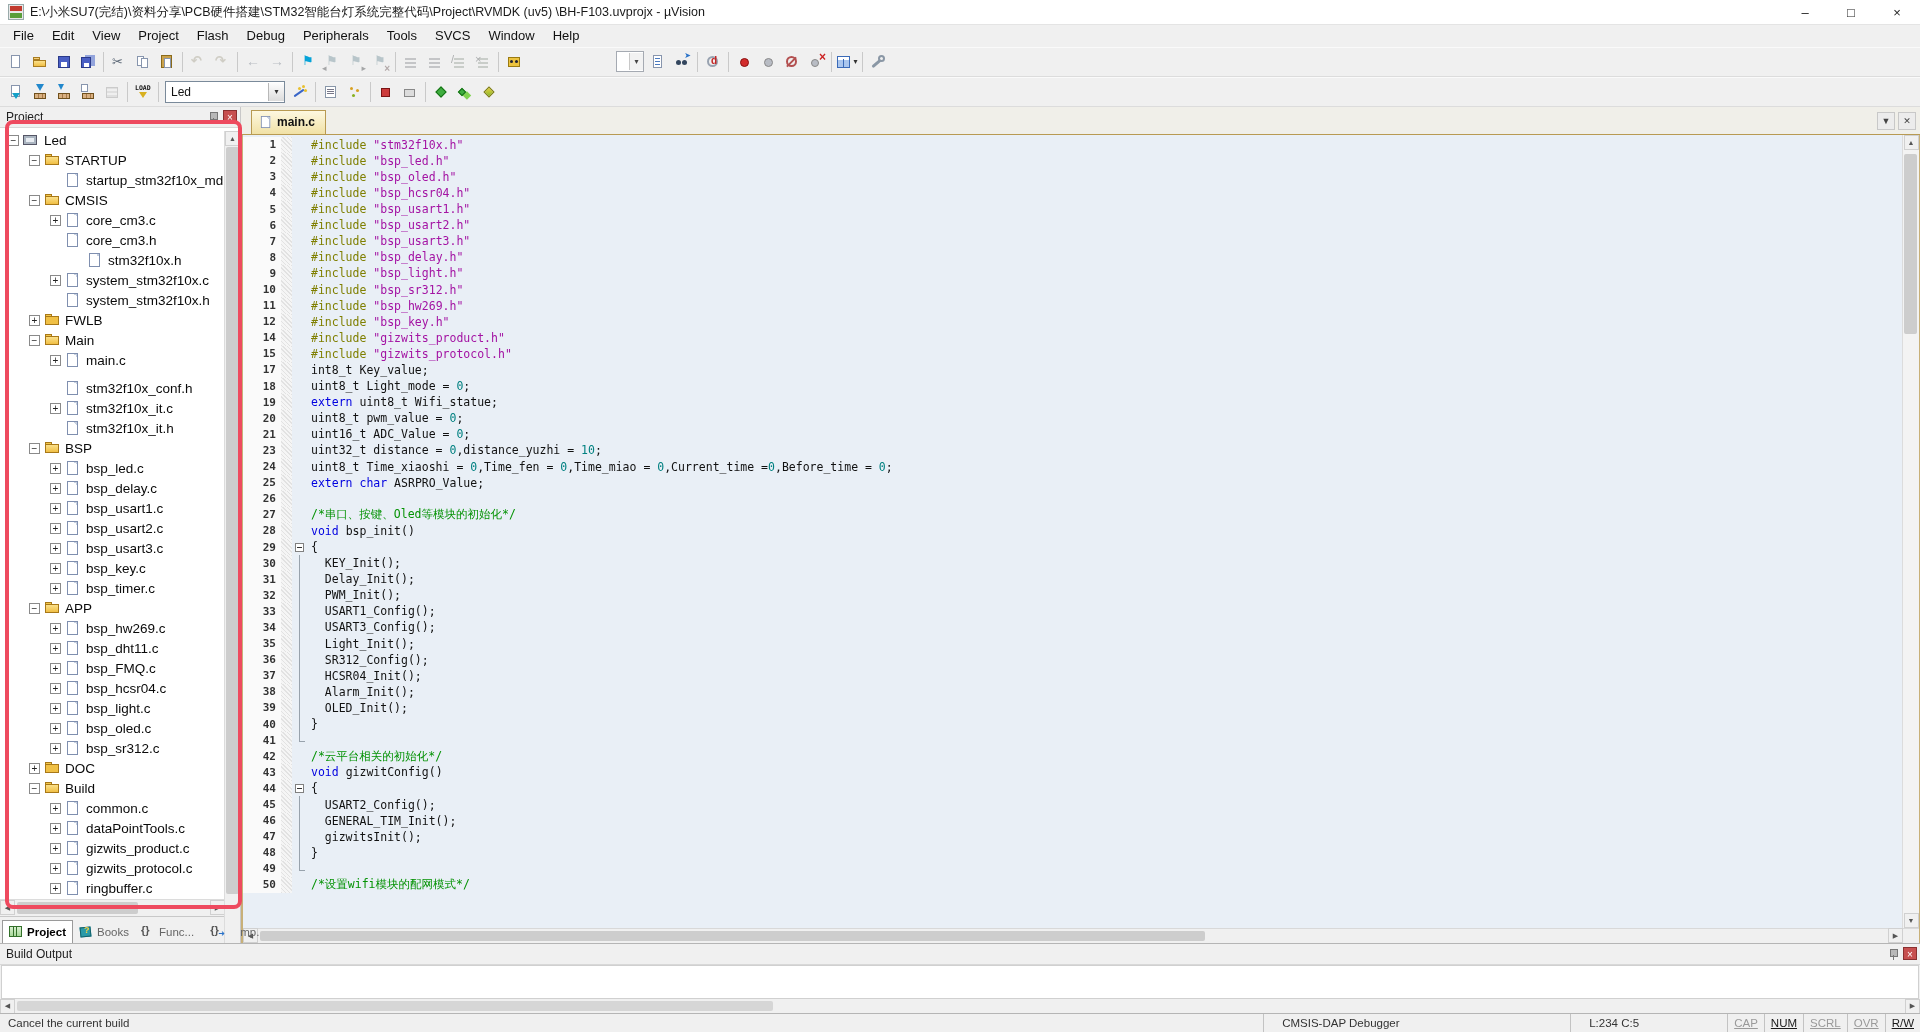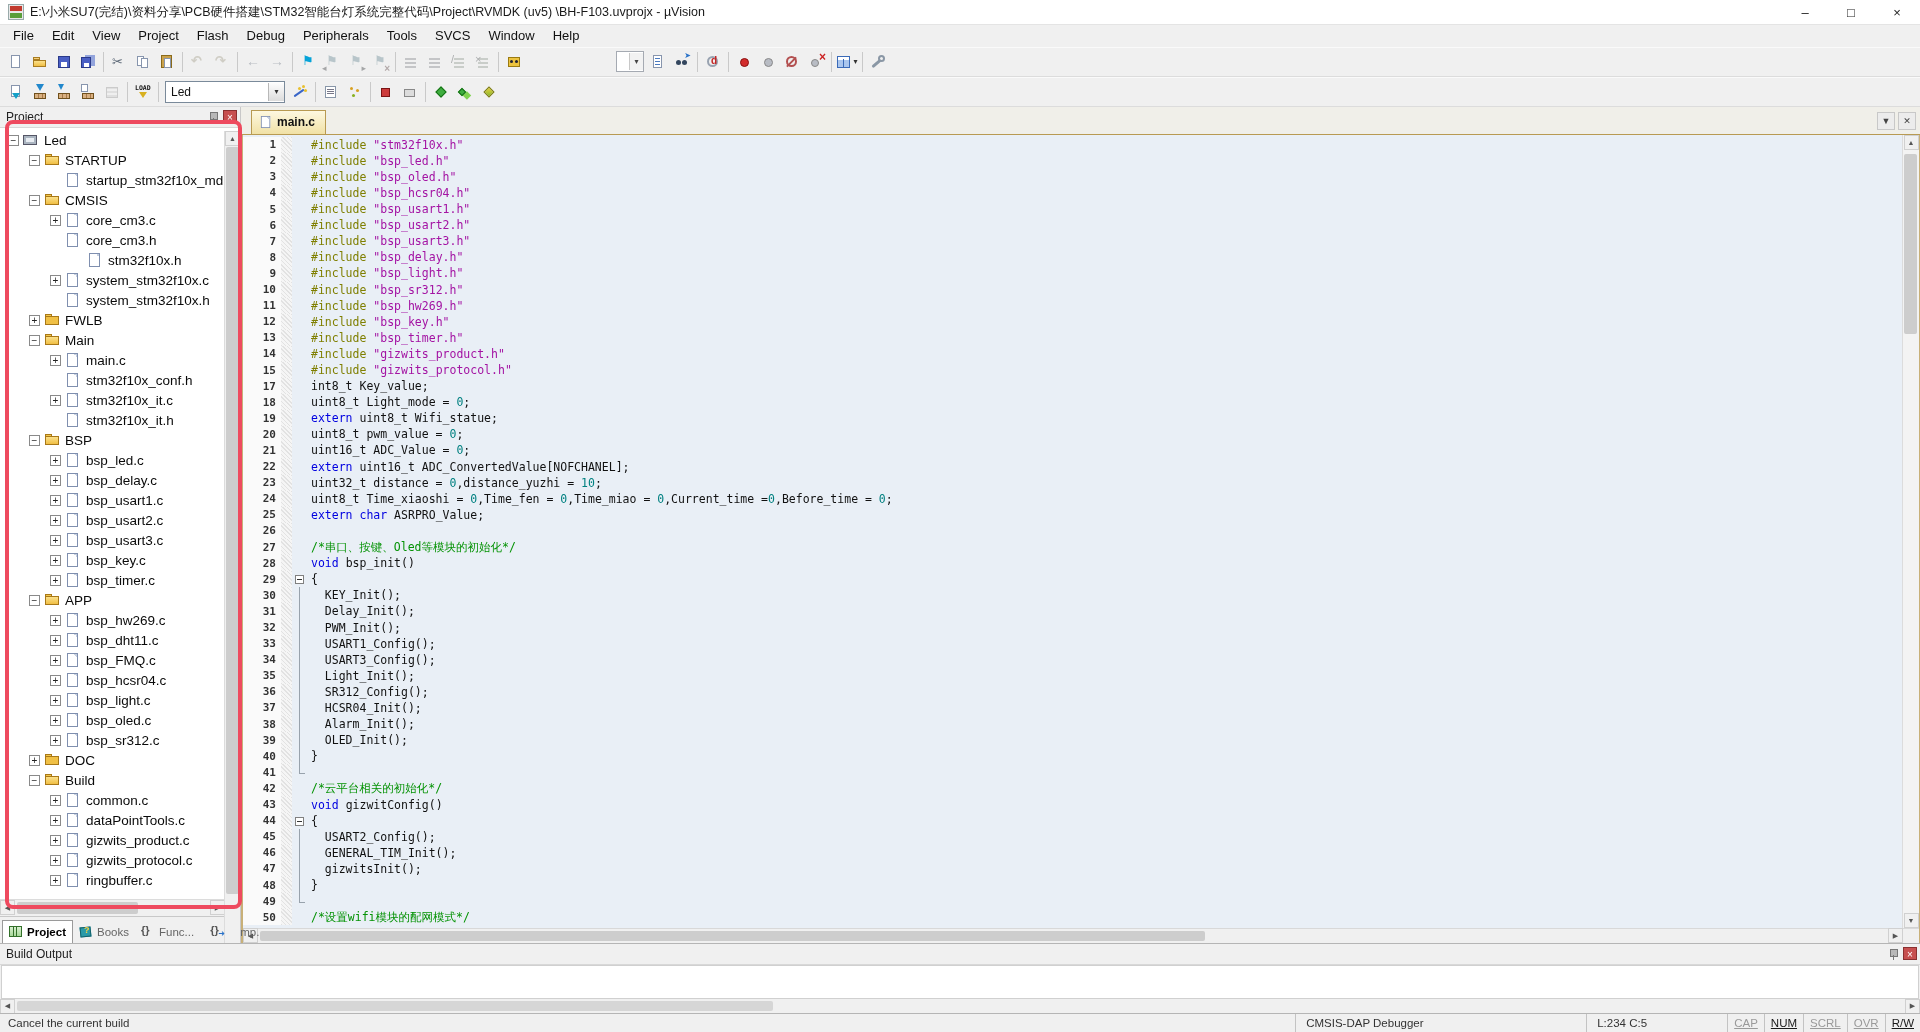--- a/index.html
+++ b/index.html
@@ -189,21 +189,21 @@
   .bo-header{height:20px;display:flex;align-items:center;background:#f0f0f0;border-bottom:1px solid #d8d8d8;}
   .bo-title{flex:1;font-size:12px;color:#222;padding-left:6px;}
   .bo-content{flex:1;background:#ffffff;border:1px solid #d0d0d0;margin:0 1px;}
   .bo-hscroll{height:14px;display:flex;align-items:center;background:#f0f0f0;}
   .bo-hscroll .track{flex:1;height:12px;position:relative;}
   .bo-hscroll .sb-thumb{position:absolute;left:2px;top:1px;width:40%;height:10px;background:#d6d6d6;border-radius:2px;}
 
   
   .statusbar{height:18px;background:#f0f0f0;border-top:1px solid #b5b5b5;display:flex;align-items:stretch;font-size:11.5px;color:#333;}
   .sb-hint{flex:1;display:flex;align-items:center;padding-left:8px;}
-  .sb-field{display:flex;align-items:center;padding:0 10px;border-left:1px solid #c3c3c3;}
+  .sb-field{display:flex;align-items:center;padding:0 18px;border-left:1px solid #c3c3c3;}
   .sb-debugger{width:270px;}
   .sb-pos{width:120px;}
   .ind{display:flex;align-items:center;justify-content:center;padding:0 6px;border-left:1px solid #c3c3c3;color:#9a9a9a;text-decoration:underline;}
   .ind.on{color:#1a1a1a;}
 </style>
 </head>
 <body>
 
 <div class="app">
 
@@ -451,21 +451,21 @@
           <div class="trow" style="padding-left: 29px;">
             <div class="t-exp">−</div>
             <div class="t-ico t-folder"></div>
             <div class="t-label">Main</div>
           </div>
           <div class="trow" style="padding-left: 50px;">
             <div class="t-exp">+</div>
             <div class="t-ico t-file"></div>
             <div class="t-label">main.c</div>
           </div>
-          <div class="trow" style="padding-left: 50px;">
+          <div class="trow" style="padding-left: 50px; margin-top: 8px;">
             <div class="t-spc"></div>
             <div class="t-ico t-file"></div>
             <div class="t-label">stm32f10x_conf.h</div>
           </div>
           <div class="trow" style="padding-left: 50px;">
             <div class="t-exp">+</div>
             <div class="t-ico t-file"></div>
             <div class="t-label">stm32f10x_it.c</div>
           </div>
           <div class="trow" style="padding-left: 50px;">
@@ -703,26 +703,20 @@
                 <div class="fold"></div>
                 <div class="txt"><span class="sg-k">#include</span><span class="sg-p"> </span><span class="sg-s">"bsp_hw269.h"</span></div>
               </div>
               <div class="cl">
                 <div class="gut">12</div>
                 <div class="hatch"></div>
                 <div class="fold"></div>
                 <div class="txt"><span class="sg-k">#include</span><span class="sg-p"> </span><span class="sg-s">"bsp_key.h"</span></div>
               </div>
               <div class="cl">
-                <div class="gut">13</div>
-                <div class="hatch"></div>
-                <div class="fold"></div>
-                <div class="txt"><span class="sg-k">#include</span><span class="sg-p"> </span><span class="sg-s">"bsp_timer.h"</span></div>
-              </div>
-              <div class="cl">
                 <div class="gut">14</div>
                 <div class="hatch"></div>
                 <div class="fold"></div>
                 <div class="txt"><span class="sg-k">#include</span><span class="sg-p"> </span><span class="sg-s">"gizwits_product.h"</span></div>
               </div>
               <div class="cl">
                 <div class="gut">15</div>
                 <div class="hatch"></div>
                 <div class="fold"></div>
                 <div class="txt"><span class="sg-k">#include</span><span class="sg-p"> </span><span class="sg-s">"gizwits_protocol.h"</span></div>
@@ -749,26 +743,20 @@
                 <div class="gut">20</div>
                 <div class="hatch"></div>
                 <div class="fold"></div>
                 <div class="txt"><span class="sg-p">uint8_t pwm_value = </span><span class="sg-n">0</span><span class="sg-p">;</span></div>
               </div>
               <div class="cl">
                 <div class="gut">21</div>
                 <div class="hatch"></div>
                 <div class="fold"></div>
                 <div class="txt"><span class="sg-p">uint16_t ADC_Value = </span><span class="sg-n">0</span><span class="sg-p">;</span></div>
-              </div>
-              <div class="cl">
-                <div class="gut">22</div>
-                <div class="hatch"></div>
-                <div class="fold"></div>
-                <div class="txt"><span class="sg-b">extern</span><span class="sg-p"> uint16_t ADC_ConvertedValue[NOFCHANEL];</span></div>
               </div>
               <div class="cl">
                 <div class="gut">23</div>
                 <div class="hatch"></div>
                 <div class="fold"></div>
                 <div class="txt"><span class="sg-p">uint32_t distance = </span><span class="sg-n">0</span><span class="sg-p">,distance_yuzhi = </span><span class="sg-n">10</span><span class="sg-p">;</span></div>
               </div>
               <div class="cl">
                 <div class="gut">24</div>
                 <div class="hatch"></div>

